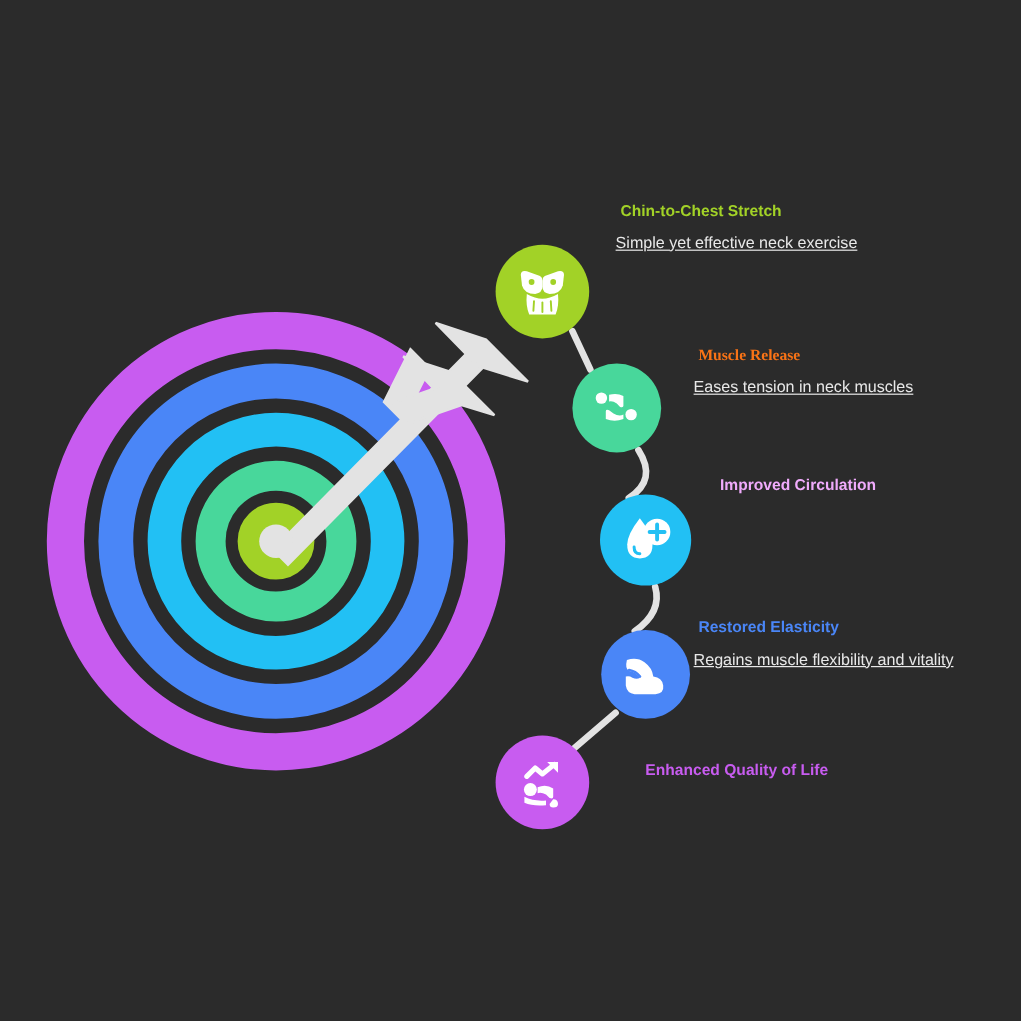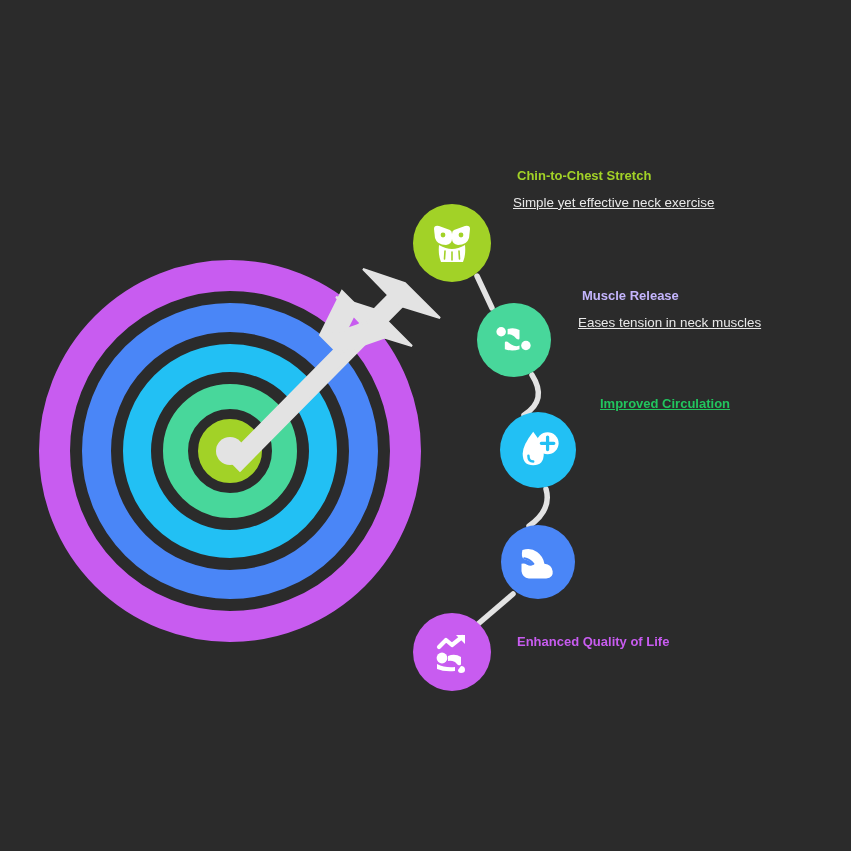--- a/index.html
+++ b/index.html
@@ -158,54 +158,58 @@
     <svg width="44" height="44" viewBox="0 0 48 48">
       <g fill="#ffffff">
         <circle cx="10" cy="15" r="5.2"></circle>
         <path d="M17 12 Q24 10 30 13 L30 22 Q30 24 27 23 L24 20 Q20 17 17 18 Z"></path>
         <circle cx="37" cy="30" r="5.2"></circle>
         <path d="M30 34 Q22 37 14 34 L14 27 Q14 25 17 26 L21 29 Q26 32 30 30 Z"></path>
       </g>
     </svg>
   </div>
   <div class="benefit-text" style="left:578px; top:288px; width:235px;">
-    <p class="benefit-heading" style="color:#c4b5fd;">Muscle Release</p>
+    <p class="benefit-heading" style="color:#f97316;font-family:Liberation Serif, serif;">Muscle Release</p>
     <p class="benefit-desc">Eases tension in neck muscles</p>
   </div>
 
   <div class="node" style="left:500px; top:412px; width:76px; height:76px; background:#22c0f4;">
     <svg width="46" height="46" viewBox="0 0 48 48">
       <path d="M19 5 Q30 19 30 28 Q30 40 19 40 Q8 40 8 28 Q8 19 19 5 Z" fill="#ffffff"></path>
       <path d="M14 30 Q14 36 19 36" stroke="#22c0f4" stroke-width="2.6" fill="none" stroke-linecap="round"></path>
       <circle cx="34" cy="17" r="11.5" fill="#ffffff"></circle>
       <path d="M34 10.5 L34 23.5 M27.5 17 L40.5 17" stroke="#22c0f4" stroke-width="3.4" stroke-linecap="round"></path>
     </svg>
   </div>
   <div class="benefit-text" style="left:596px; top:396px; width:218px;">
-    <p class="benefit-heading" style="color:#22c55e;text-decoration:underline;">Improved Circulation</p>
+    <p class="benefit-heading" style="color:#f0abfc;">Improved Circulation</p>
   </div>
 
   <div class="node" style="left:501px; top:525px; width:74px; height:74px; background:#4a86f7;">
     <svg width="44" height="44" viewBox="0 0 48 48">
       <path d="M7 11 Q16 8 23 13 Q30 18 31 26 Q39 27 40 34 Q41 41 33 42 L14 42 Q7 41 6 34 L6 26 Q9 25 12 27 Q16 29 19 27 Q15 22 9 21 Q5 19 7 11 Z" fill="#ffffff"></path>
       <path d="M9 20 Q15 21 19 26" stroke="#4a86f7" stroke-width="2.2" fill="none" stroke-linecap="round"></path>
     </svg>
+  </div>
+  <div class="benefit-text" style="left:578px; top:515px; width:218px;">
+    <p class="benefit-heading" style="color:#4a86f7;">Restored Elasticity</p>
+    <p class="benefit-desc">Regains muscle flexibility and vitality</p>
   </div>
 
   <div class="node" style="left:413px; top:613px; width:78px; height:78px; background:#c85cf0;">
     <svg width="48" height="48" viewBox="0 0 48 48">
       <g fill="none" stroke="#ffffff" stroke-width="4.2" stroke-linecap="round" stroke-linejoin="round">
         <path d="M11 19 L18 12 L24 17 L34 9"></path>
       </g>
       <path d="M28 7 L37 7 L37 16 Z" fill="#ffffff"></path>
       <g fill="#ffffff">
         <circle cx="14" cy="30" r="5.4"></circle>
         <path d="M20 28 Q27 25 33 29 L33 36 Q33 38 30 37 L27 34 Q23 32 20 33 Z"></path>
         <path d="M9 36 Q17 40 27 39 L27 43 Q16 44 9 41 Z"></path>
         <path d="M33 38 Q37 38 37 42 Q37 45 33 45 Q30 45 30 42 Z"></path>
       </g>
     </svg>
   </div>
   <div class="benefit-text" style="left:513px; top:634px; width:198px;">
-    <p class="benefit-heading" style="color:#c85cf0;">Enhanced Quality of Life</p>
+    <p class="benefit-heading" style="color:#c85cf0;text-align:center;">Enhanced Quality of Life</p>
   </div>
 
 </div>
 
 </body></html>

